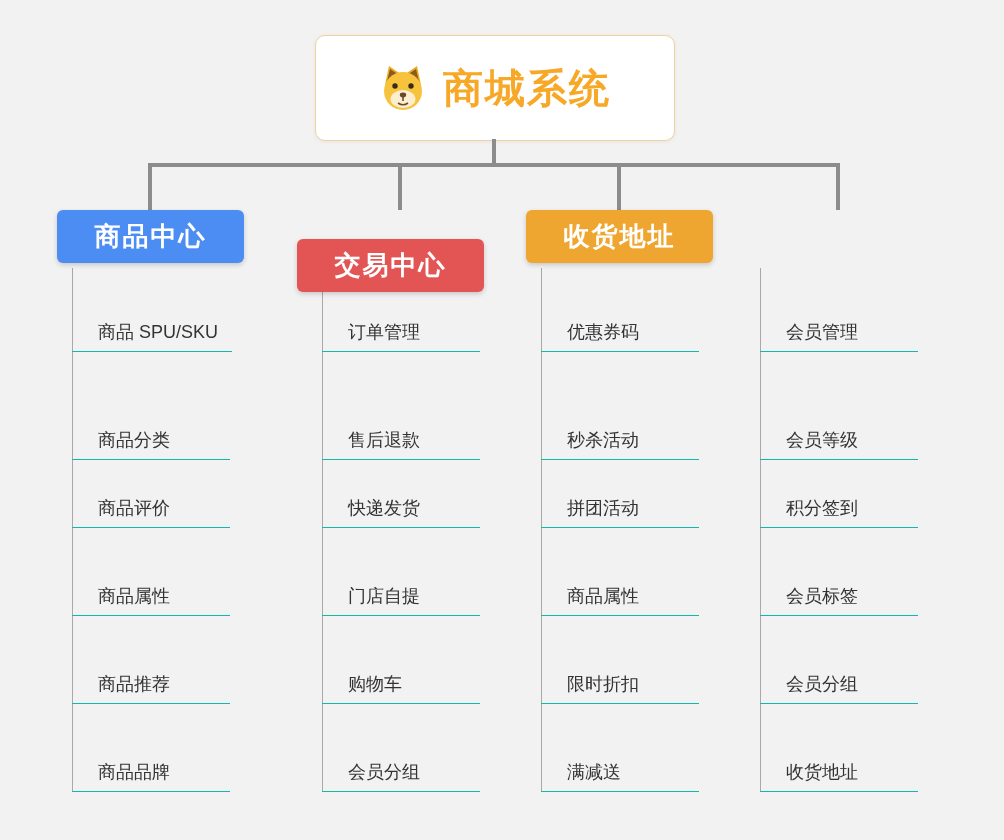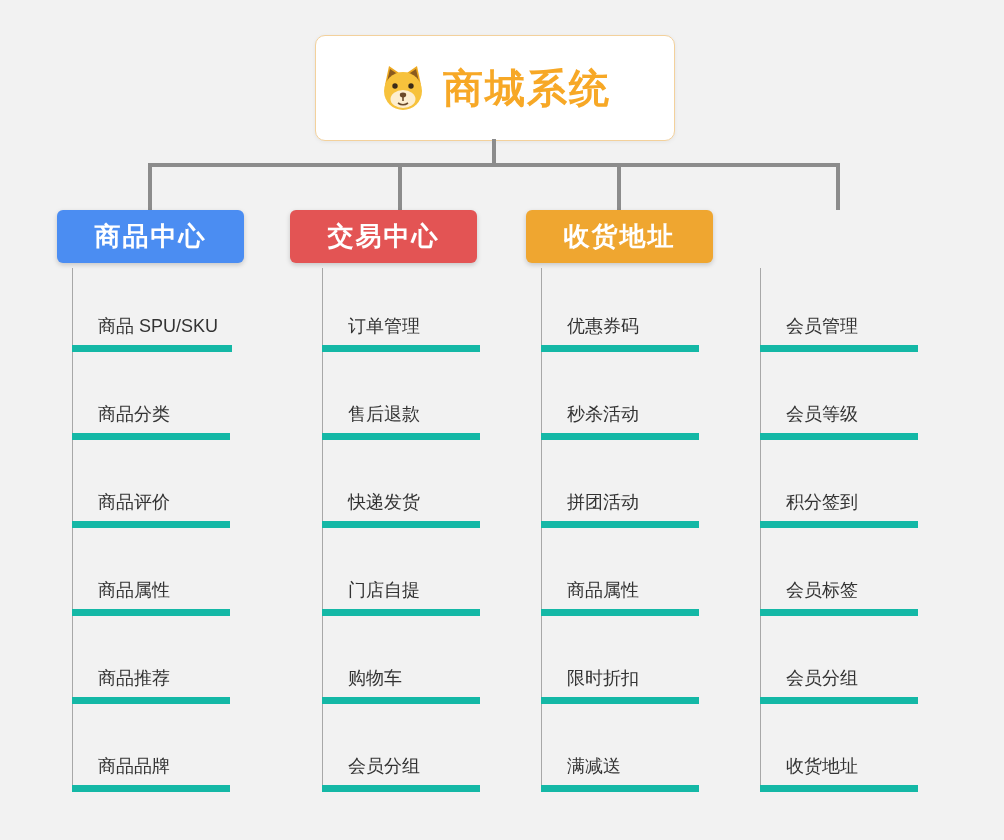--- a/index.html
+++ b/index.html
@@ -19,34 +19,34 @@
   
   .line { position:absolute; background:#8c8c8c; }
   .thin-line { position:absolute; background:#a8a8a8; }
   
   .branch-box {
     position:absolute; top:210px; width:187px; height:53px; border-radius:6px;
     color:#ffffff; font-size:26px; font-weight:bold; letter-spacing:2px;
     display:flex; align-items:center; justify-content:center;
     box-shadow:0 2px 5px rgba(0,0,0,0.18);
   }
-  .b0 { left:57px; }  .b1 { left:290px; }  .b2 { left:526px; }  .b3 { left:745px; }
+  .b0 { left:57px; }  .b1 { left:297px;margin-top:29px; }  .b2 { left:526px; }  .b3 { left:745px; }
   
   .spine { top:268px; height:524px; width:1px; }
   .s0 { left:72px; } .s1 { left:322px; } .s2 { left:541px; } .s3 { left:760px; }
   
   .item {
     position:absolute; height:36px; box-sizing:border-box;
     display:flex; align-items:flex-end;
     padding:0 14px 7px 26px; min-width:158px; white-space:nowrap;
-    border-bottom:7px solid #14b8a6;
+    border-bottom:1px solid #14b8a6;
     font-size:18px; color:#333333;
   }
   .c0 { left:72px; } .c1 { left:322px; } .c2 { left:541px; } .c3 { left:760px; }
-  .r0 { top:316px; } .r1 { top:404px; } .r2 { top:492px; }
+  .r0 { top:316px; } .r1 { top:424px; } .r2 { top:492px; }
   .r3 { top:580px; } .r4 { top:668px; } .r5 { top:756px; }
 </style>
 </head>
 <body>
 
 <div class="canvas">
 
   <div class="root-node">
     <span style="display:inline-flex;">
       <svg viewBox="0 0 48 48" width="48" height="48" aria-hidden="true">

